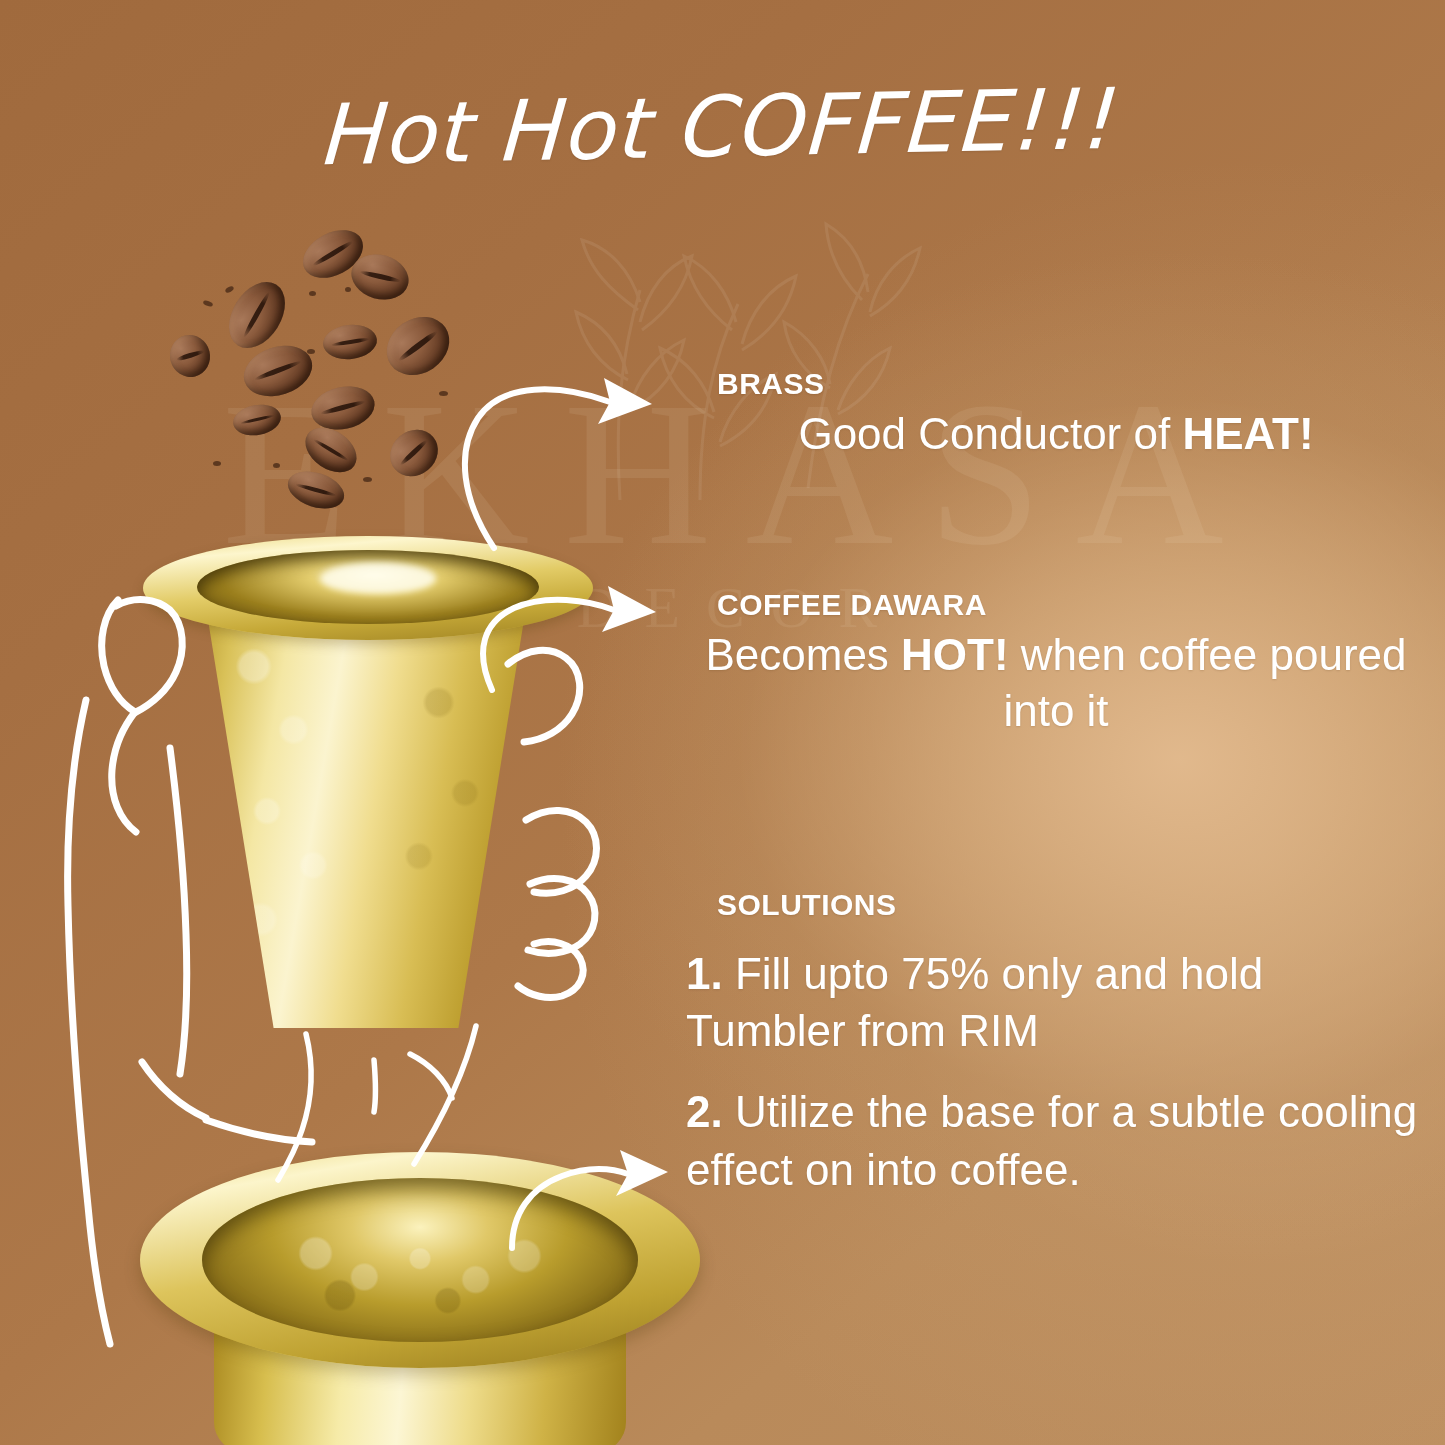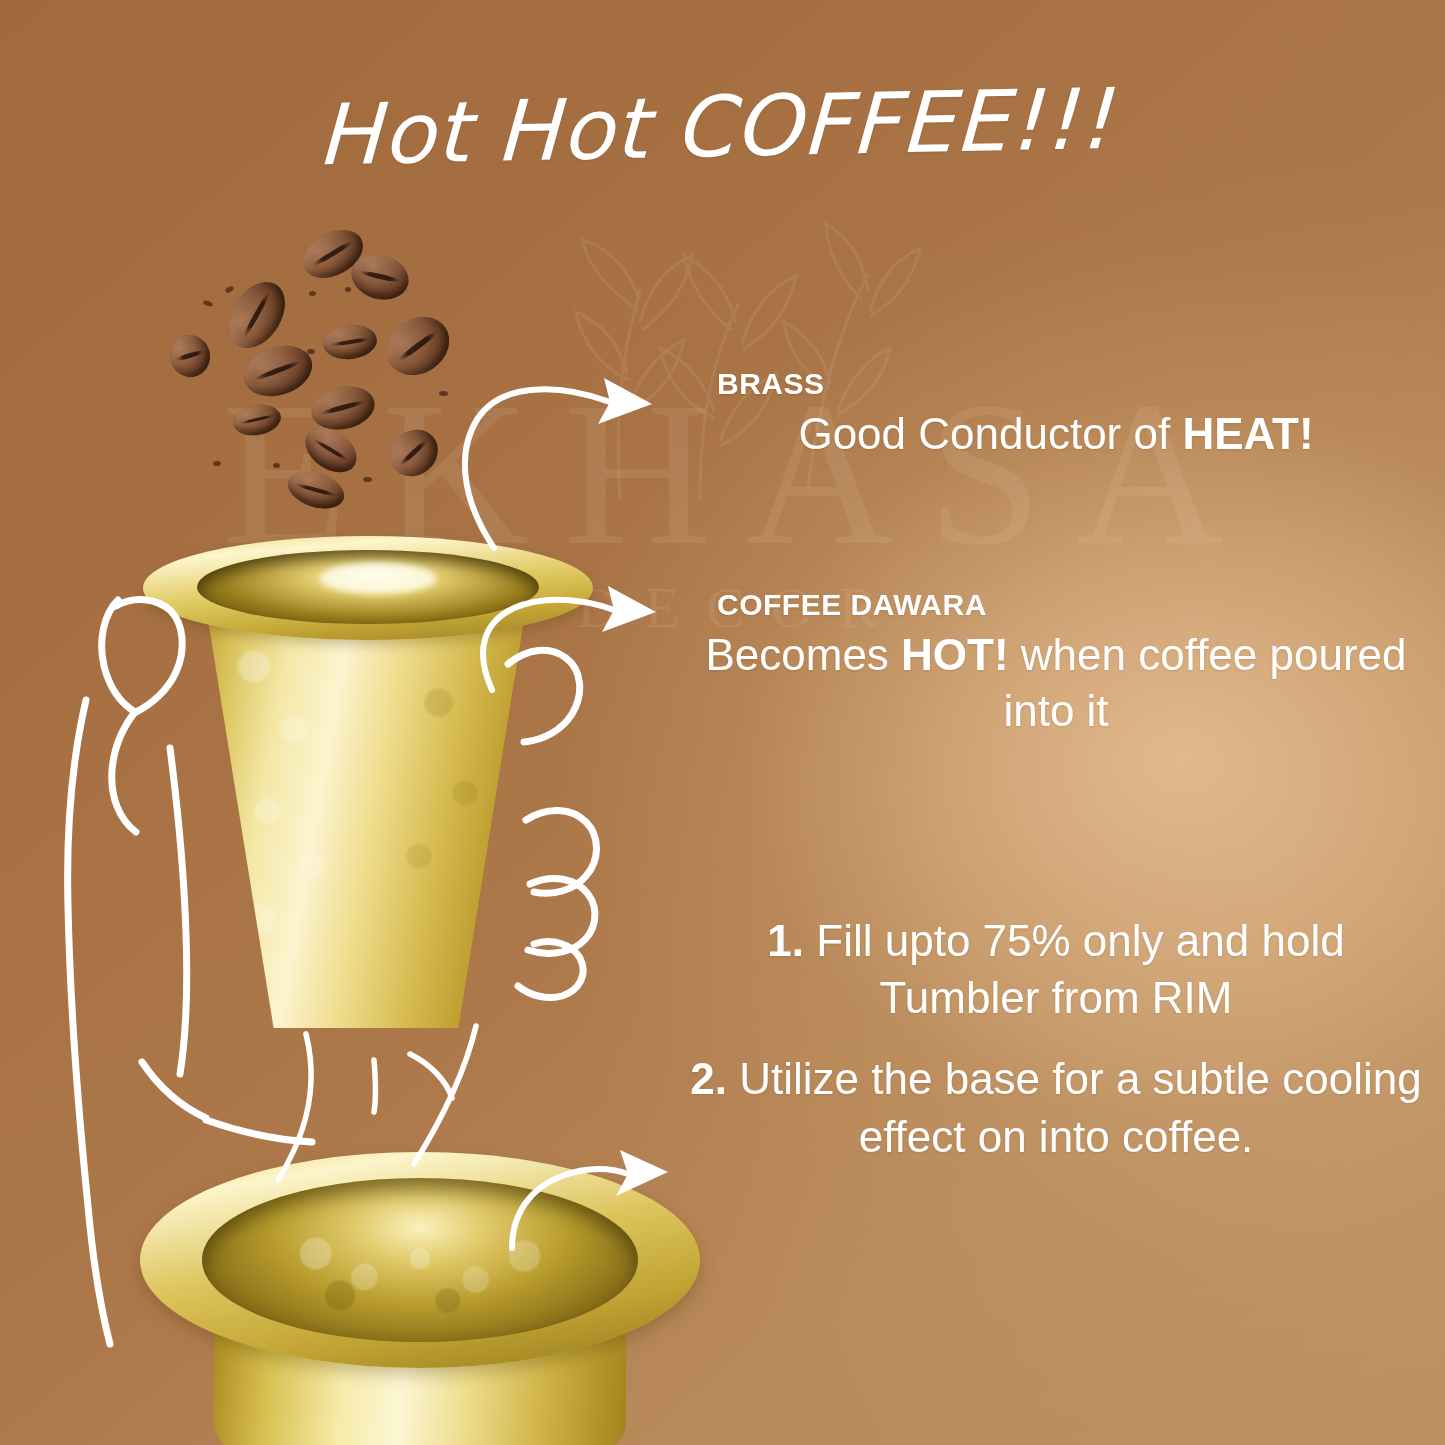--- a/index.html
+++ b/index.html
@@ -202,21 +202,21 @@
     text-shadow: 0 1px 2px rgba(95,60,28,0.18);
     text-align: center;
   }
   .blk-body b { font-weight: 700; }
   .num { font-weight: 700; }
 
   #block-brass { top: 367px; }
   #block-dawara { top: 588px; }
   #block-solutions { top: 888px; }
   .sol-item { font-size: 44px; font-weight: 300; line-height: 1.3; margin-top: 24px;
-              text-shadow: 0 1px 2px rgba(95,60,28,0.18); text-align: center; }
+              text-shadow: 0 1px 2px rgba(95,60,28,0.18); }
 </style>
 </head>
 <body>
 
 <div id="canvas">
 
   <div class="bg-leaves">
     <svg viewBox="0 0 470 330" xmlns="http://www.w3.org/2000/svg">
       <g fill="none" stroke="#ffffff" stroke-width="3" opacity="0.75">
         <path d="M150 330 C145 250 150 190 170 120"></path>
@@ -326,20 +326,21 @@
   </div>
 
   <div class="col" id="block-dawara">
     <div class="blk-head">COFFEE DAWARA</div>
     <div class="blk-body">
       <span>Becomes </span><b>HOT!</b><span> when coffee poured into it</span>
     </div>
   </div>
 
   <div class="col" id="block-solutions">
+    <div class="blk-head">SOLUTIONS</div>
     <div class="sol-item">
       <span class="num">1.</span><span> Fill upto 75% only and hold Tumbler from RIM</span>
     </div>
     <div class="sol-item">
       <span class="num">2.</span><span> Utilize the base for a subtle cooling effect on into coffee.</span>
     </div>
   </div>
 
 </div>
 

